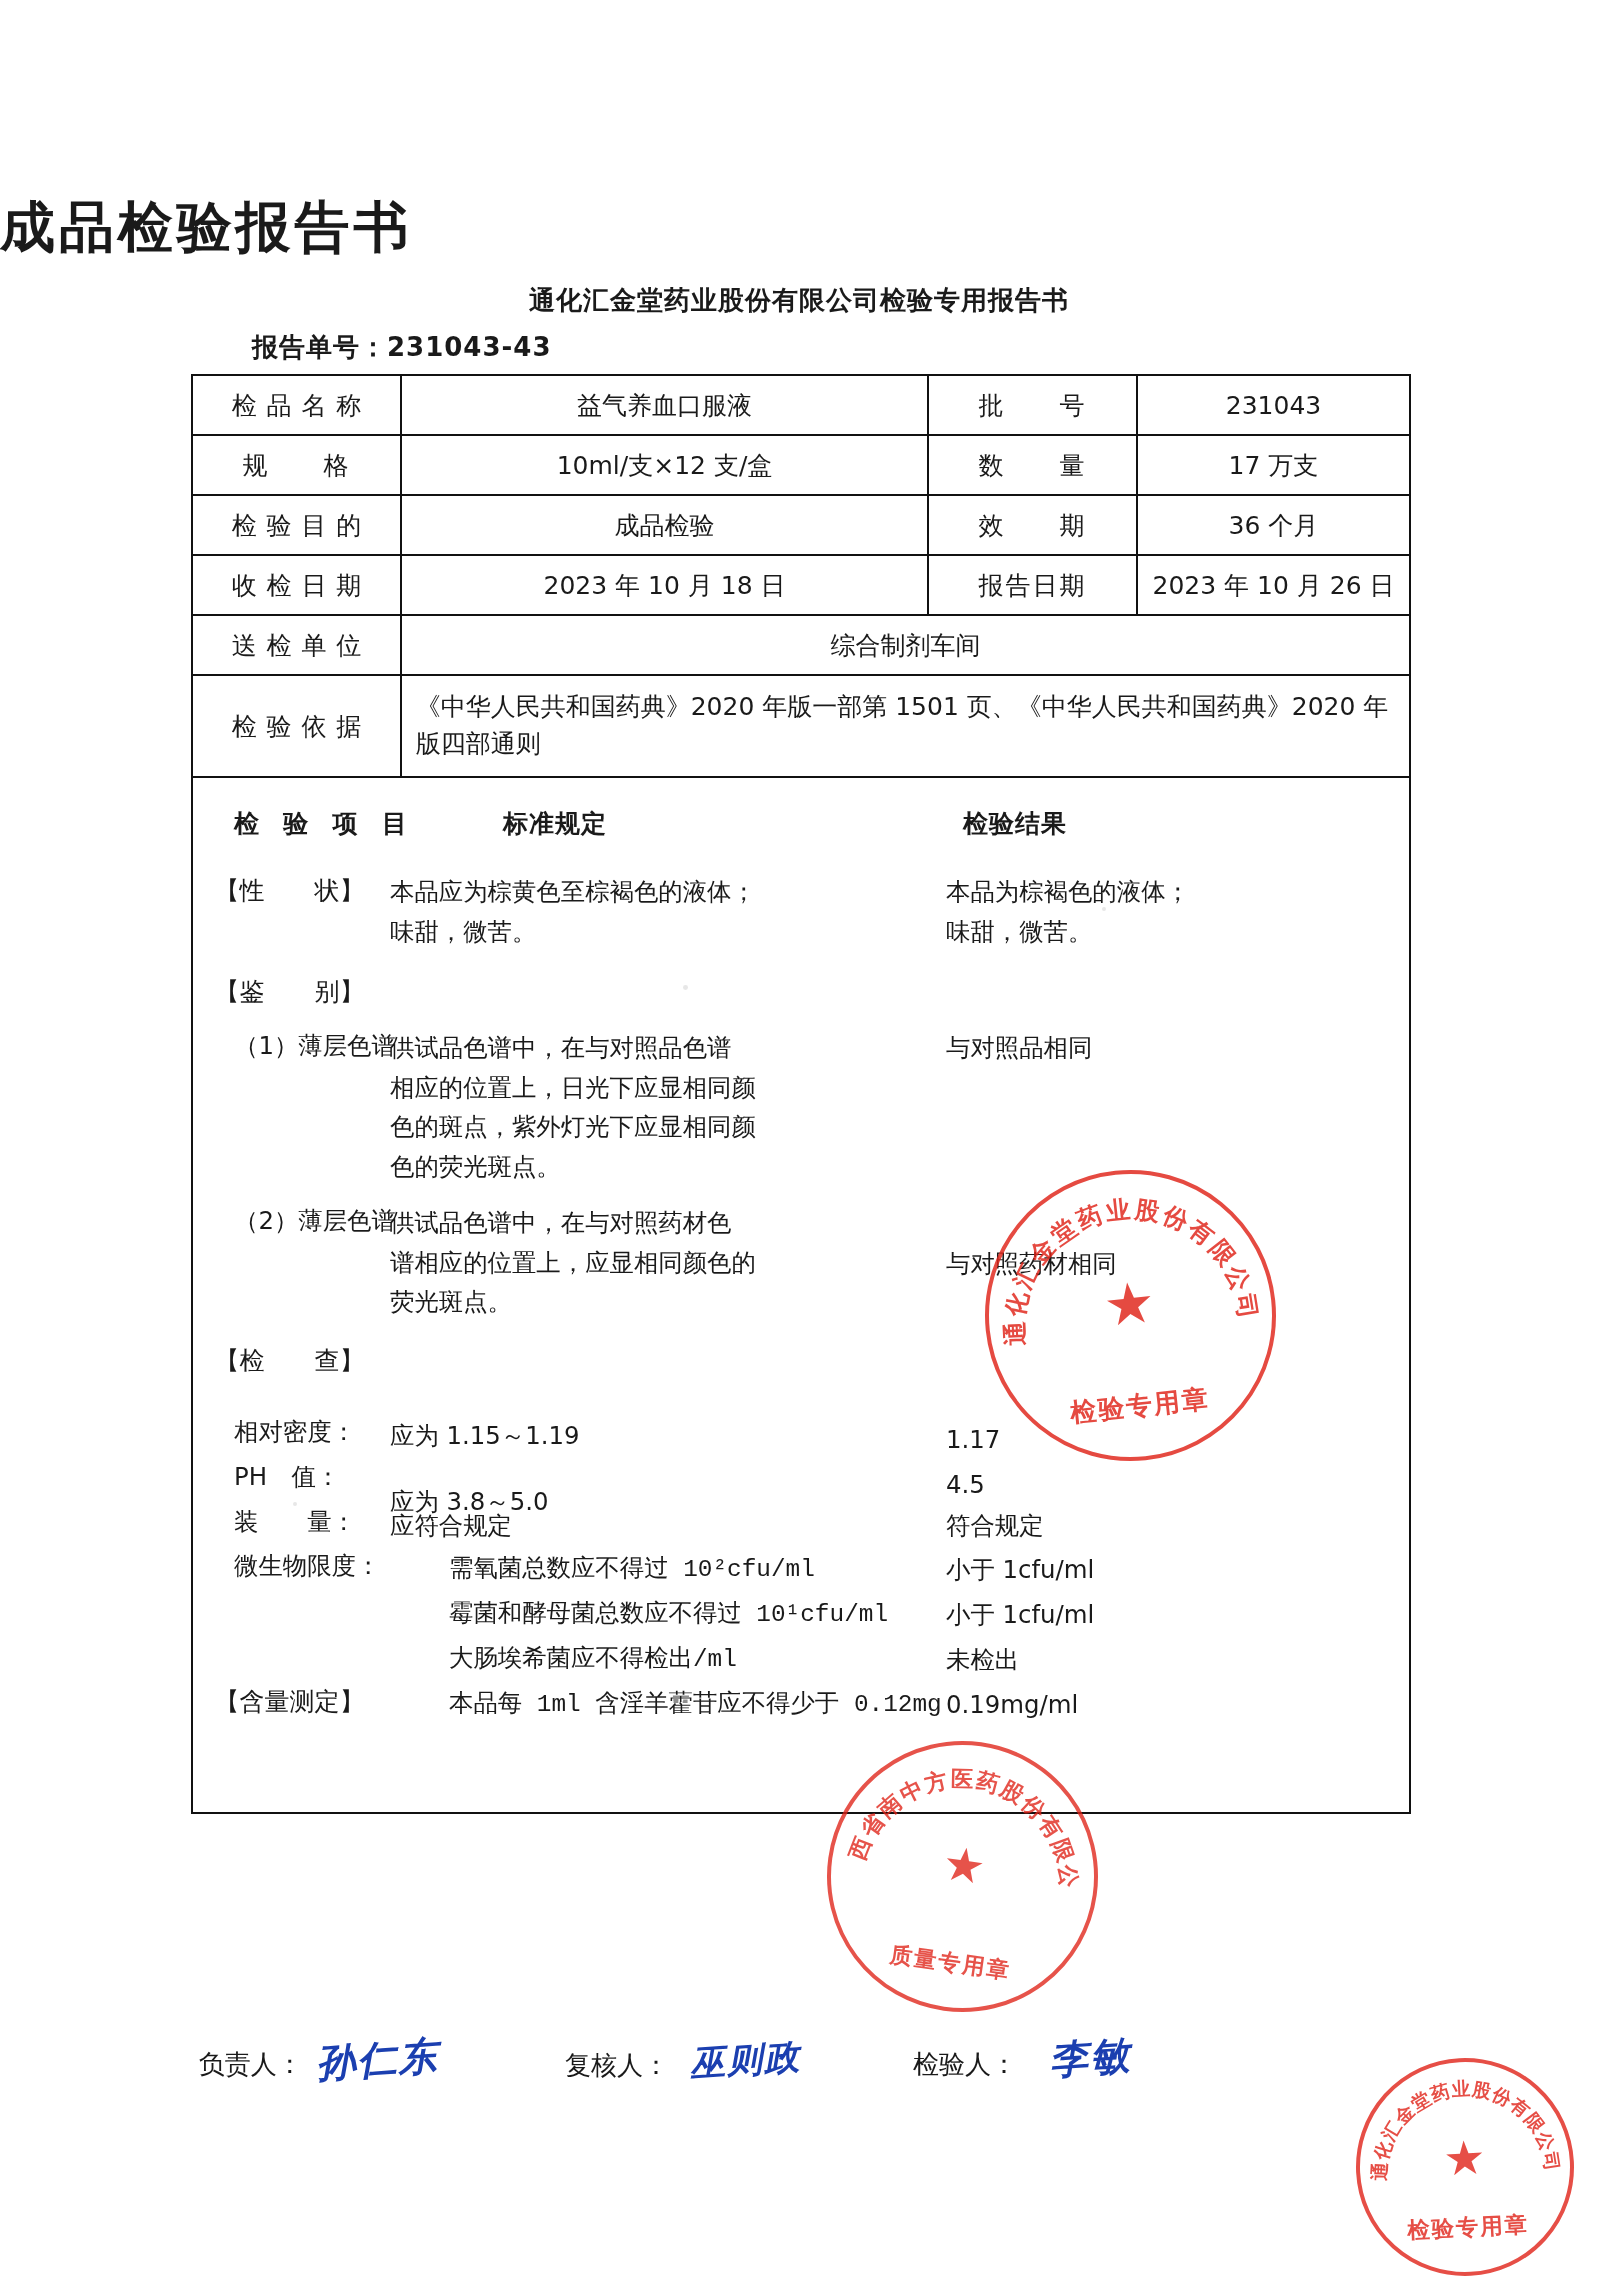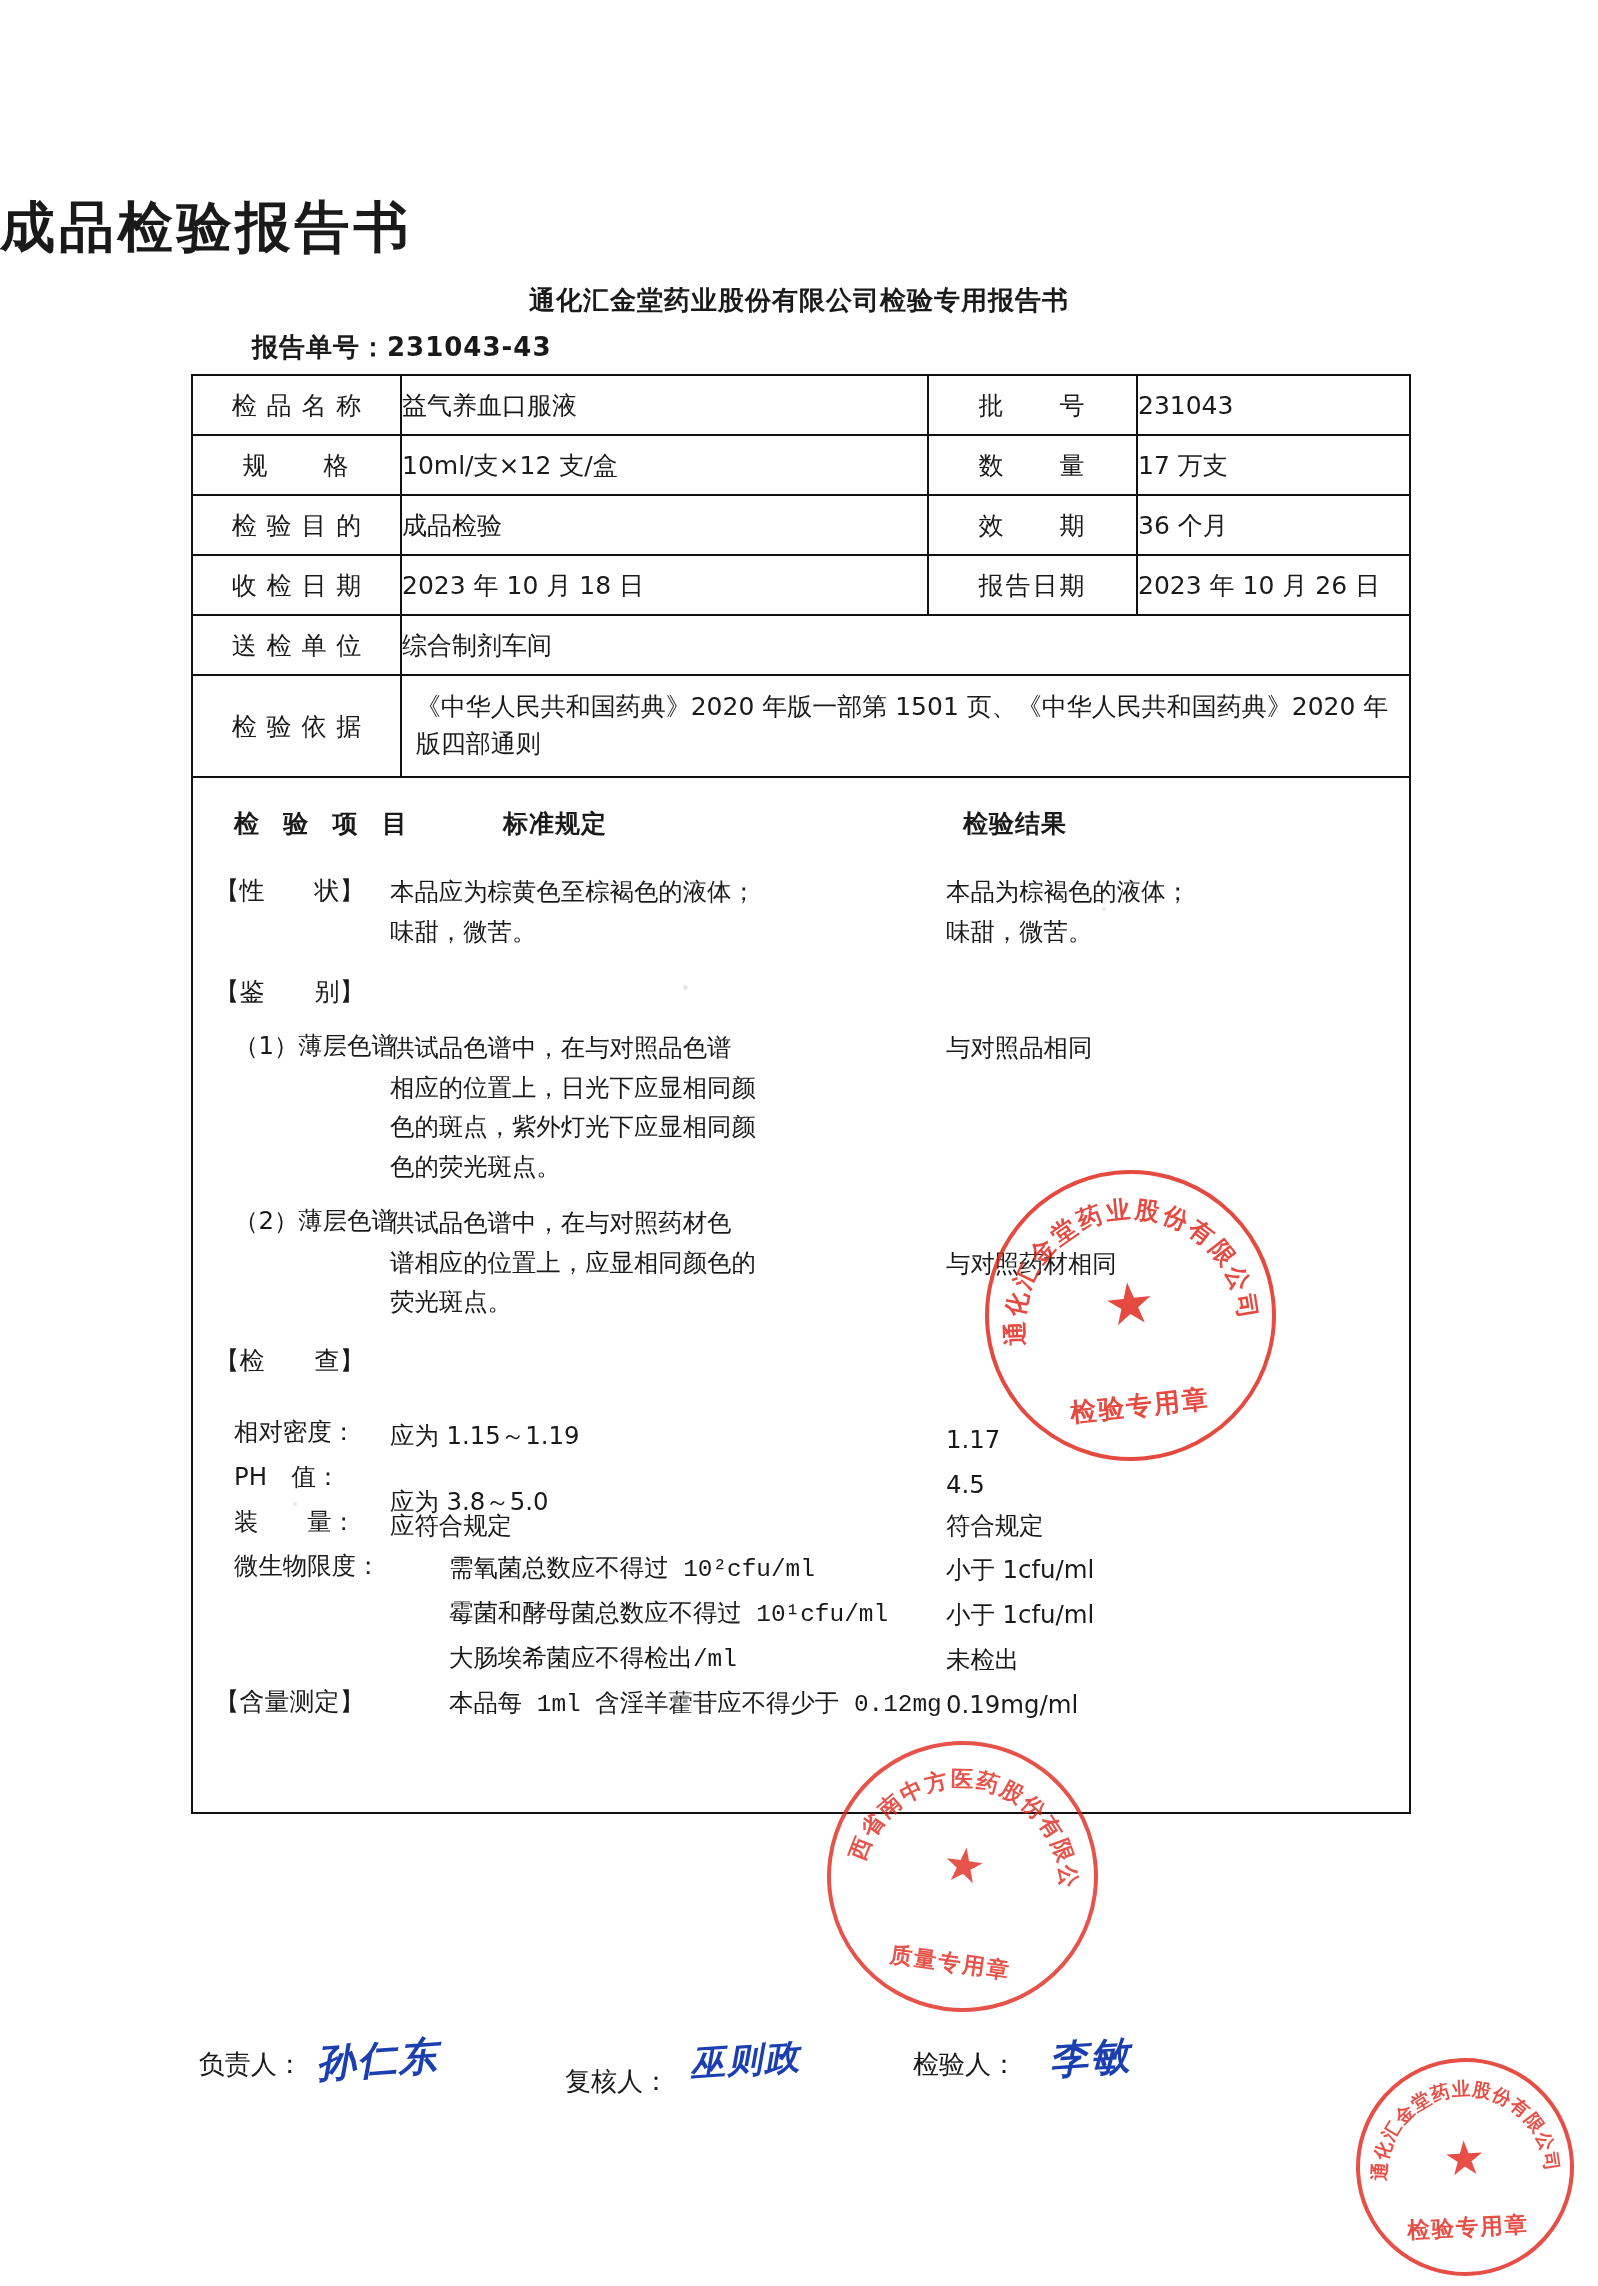--- a/index.html
+++ b/index.html
@@ -71,20 +71,21 @@
     font-family: "DejaVu Sans", "Liberation Sans", sans-serif;
   }
   .lbl {
     text-align: center;
     letter-spacing: 9.8px;
     padding-left: 9.8px !important;
     white-space: nowrap;
   }
   .lbl.tight { letter-spacing: 2px; padding-left: 0 !important; }
   .val {
+    text-align: center;
   }
   .row-h { height: 60px; }
 
   .basis-cell {
     text-align: left;
     padding: 11.7px 13.7px 13.7px 13.7px !important;
     line-height: 1.5;
   }
 
   
@@ -151,21 +152,21 @@
     top: 2031px;
     width: 1217px;
     height: 88px;
   }
   .sign-label {
     position: absolute;
     font-size: 26px;
     font-family: "DejaVu Sans", "Liberation Sans", sans-serif;
   }
   .sign-l1 { left: 7.8px;   top: 15.6px; }
-  .sign-l2 { left: 374px; top: 33px; }
+  .sign-l2 { left: 374px; top: 17px; }
   .sign-l3 { left: 722px; top: 15.6px; }
   .sig-script {
     position: absolute;
     color: #1b3fb0;
     font-family: "DejaVu Serif", serif;
     font-style: italic;
     font-weight: bold;
     font-size: 39px;
     letter-spacing: 2px;
     transform: rotate(-4deg);

